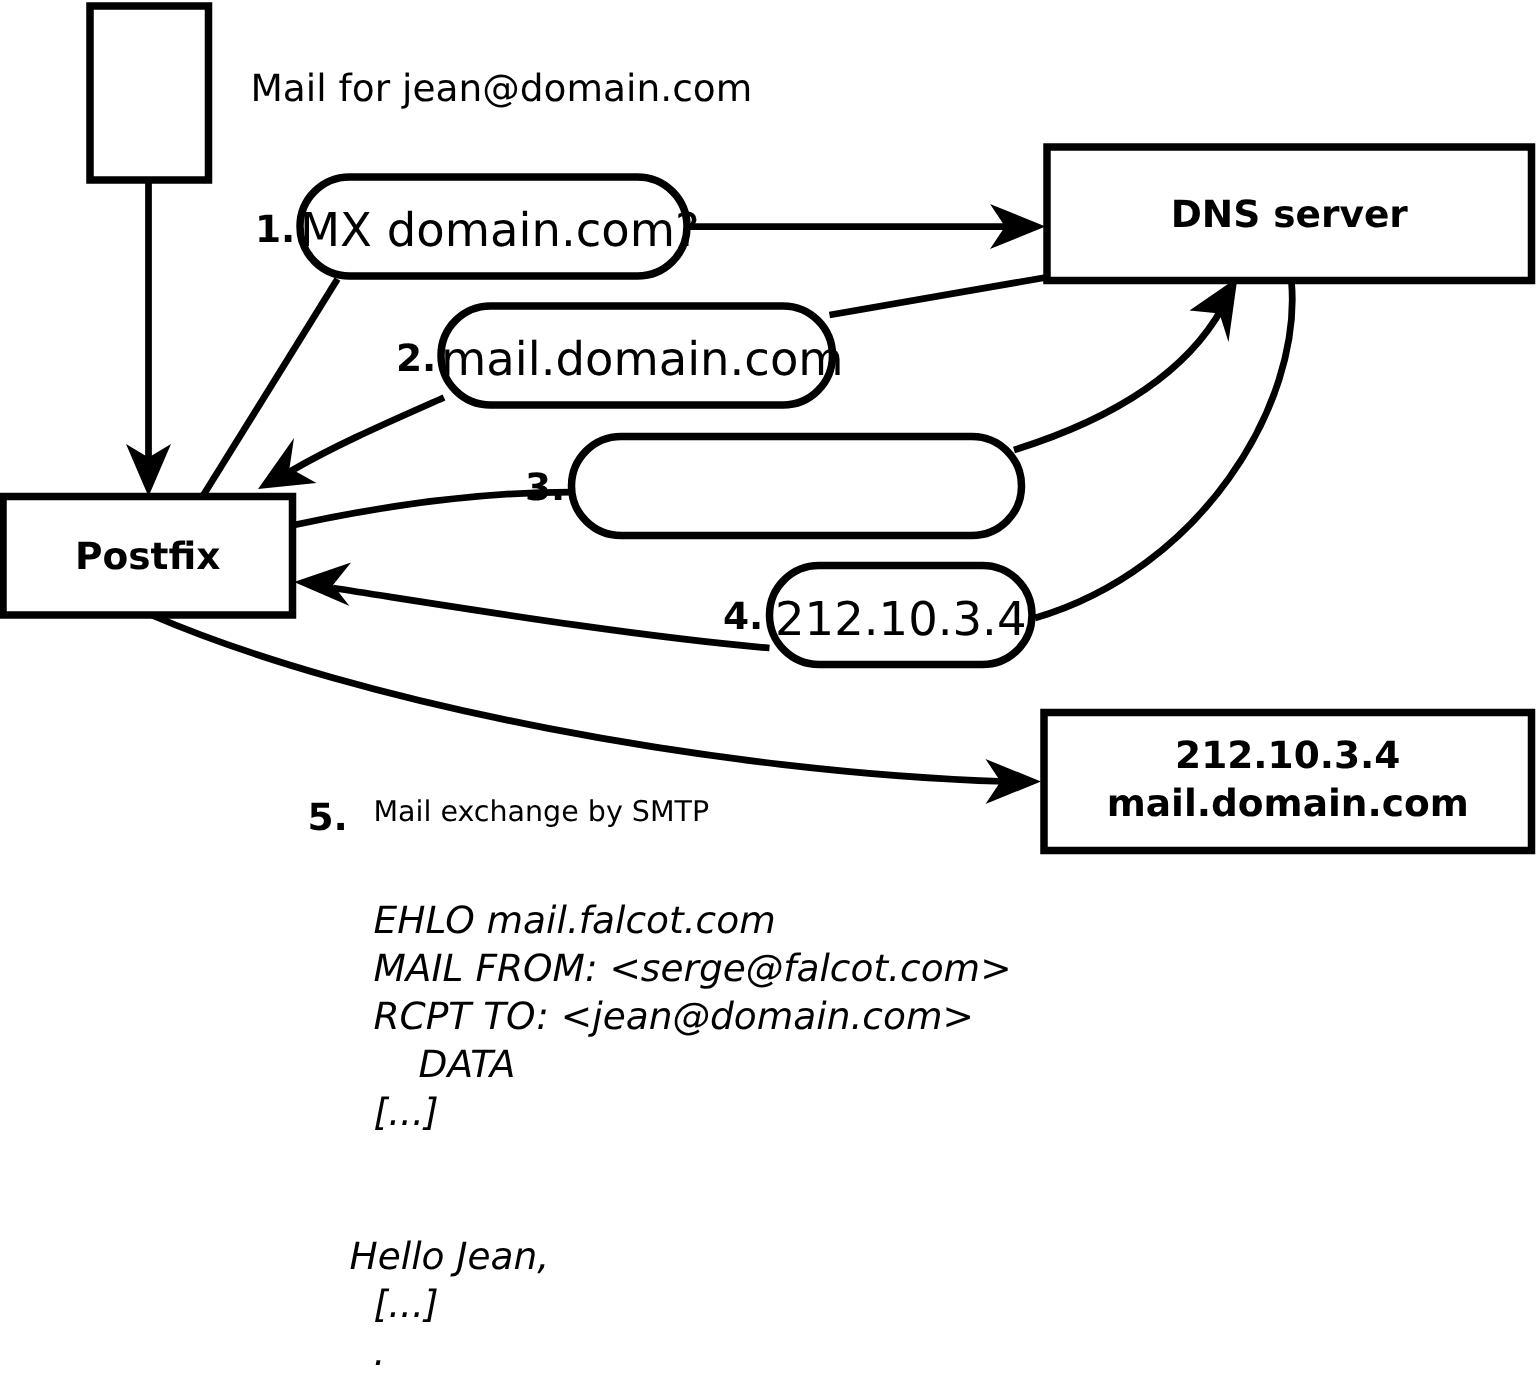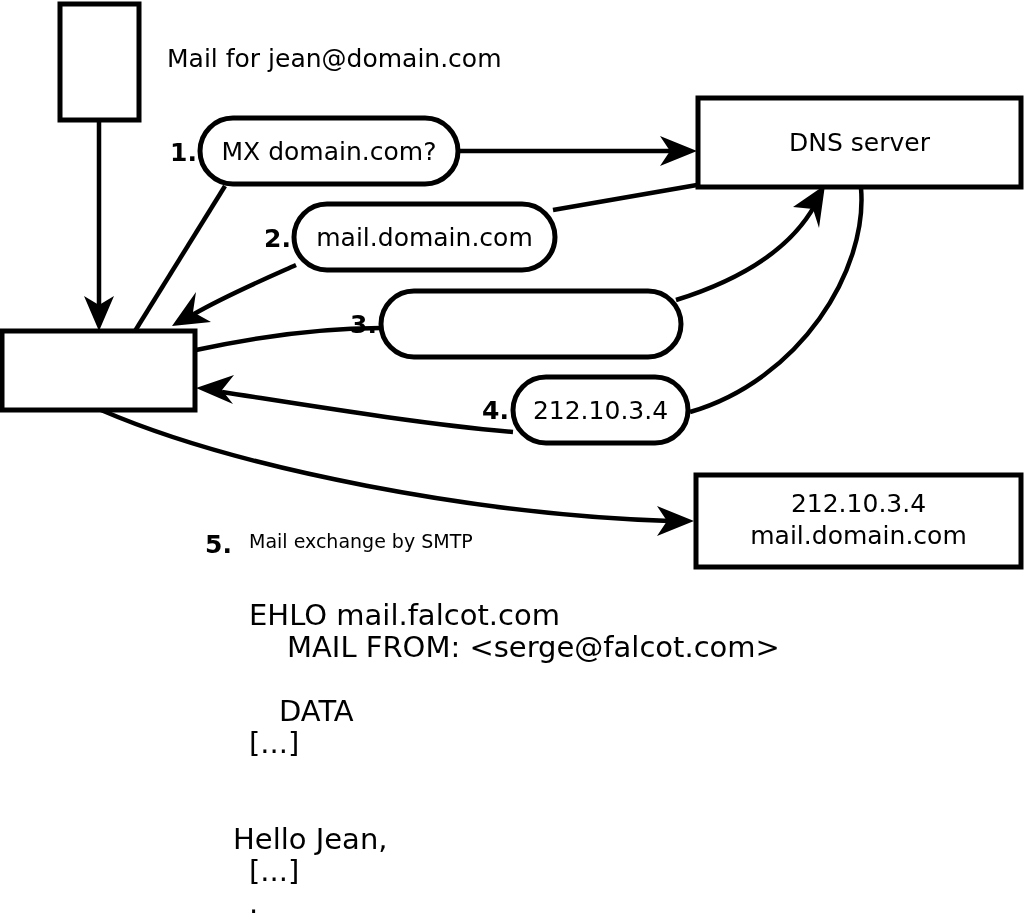--- a/index.html
+++ b/index.html
@@ -59,29 +59,31 @@
   }
   .lbl-center {
     text-align: center;
   }
   .step-num {
     font-weight: bold;
     font-size: 25px;
   }
   .node-text {
     font-size: 25px;
+    font-weight: bold;
   }
   .bubble-text {
-    font-size: 25px;
+    font-size: 31px;
   }
   .title-text {
     font-size: 25px;
   }
   .transcript-line {
-    font-size: 29px;
+    font-size: 25px;
+    font-style: italic;
   }
   .step5-text {
     font-size: 19px;
   }
 </style>
 </head>
 <body>
 
 <div id="diagram-root">
 
@@ -146,40 +148,42 @@
     <rect class="bubble-stroke" x="294" y="204" width="261" height="66" rx="33" ry="33"></rect>
 
     <rect class="bubble-stroke" x="381" y="291" width="300" height="66" rx="33" ry="33"></rect>
 
     <rect class="bubble-stroke" x="513" y="377" width="175" height="66" rx="33" ry="33"></rect>
 
   </svg>
 
   <div class="lbl title-text" style="left:167px; top:46px;">Mail for jean@domain.com</div>
 
+  <div class="lbl node-text lbl-center" style="left:2px; top:358px; width:193px;">Postfix</div>
 
   <div class="lbl node-text lbl-center" style="left:698px; top:130px; width:323px;">DNS server</div>
 
   <div class="lbl node-text lbl-center" style="left:696px; top:491px; width:325px;">212.10.3.4</div>
 
   <div class="lbl node-text lbl-center" style="left:696px; top:523px; width:325px;">mail.domain.com</div>
 
   <div class="lbl step-num" style="left:170px; top:140px;">1.</div>
   <div class="lbl step-num" style="left:264px; top:226px;">2.</div>
   <div class="lbl step-num" style="left:350px; top:312px;">3.</div>
   <div class="lbl step-num" style="left:482px; top:398px;">4.</div>
 
   <div class="lbl bubble-text lbl-center" style="left:200px; top:139px; width:258px;">MX domain.com?</div>
   <div class="lbl bubble-text lbl-center" style="left:294px; top:225px; width:261px;">mail.domain.com</div>
   <div class="lbl bubble-text lbl-center" style="left:513px; top:398px; width:175px;">212.10.3.4</div>
 
   <div class="lbl step-num" style="left:205px; top:532px;">5.</div>
   <div class="lbl step5-text" style="left:249px; top:532px;">Mail exchange by SMTP</div>
 
   <div class="lbl transcript-line" style="left:249px; top:601px;">EHLO mail.falcot.com</div>
-  <div class="lbl transcript-line" style="left:249px; top:633px;margin-left:38px;">MAIL FROM: &lt;serge@falcot.com&gt;</div>
+  <div class="lbl transcript-line" style="left:249px; top:633px;">MAIL FROM: &lt;serge@falcot.com&gt;</div>
+  <div class="lbl transcript-line" style="left:249px; top:665px;">RCPT TO: &lt;jean@domain.com&gt;</div>
   <div class="lbl transcript-line" style="left:249px; top:697px;margin-left:30px;">DATA</div>
   <div class="lbl transcript-line" style="left:249px; top:729px;">[...]</div>
   <div class="lbl transcript-line" style="left:233px; top:825px;">Hello Jean,</div>
   <div class="lbl transcript-line" style="left:249px; top:857px;">[...]</div>
   <div class="lbl transcript-line" style="left:249px; top:889px;">.</div>
 
 </div>
 
 </body></html>

